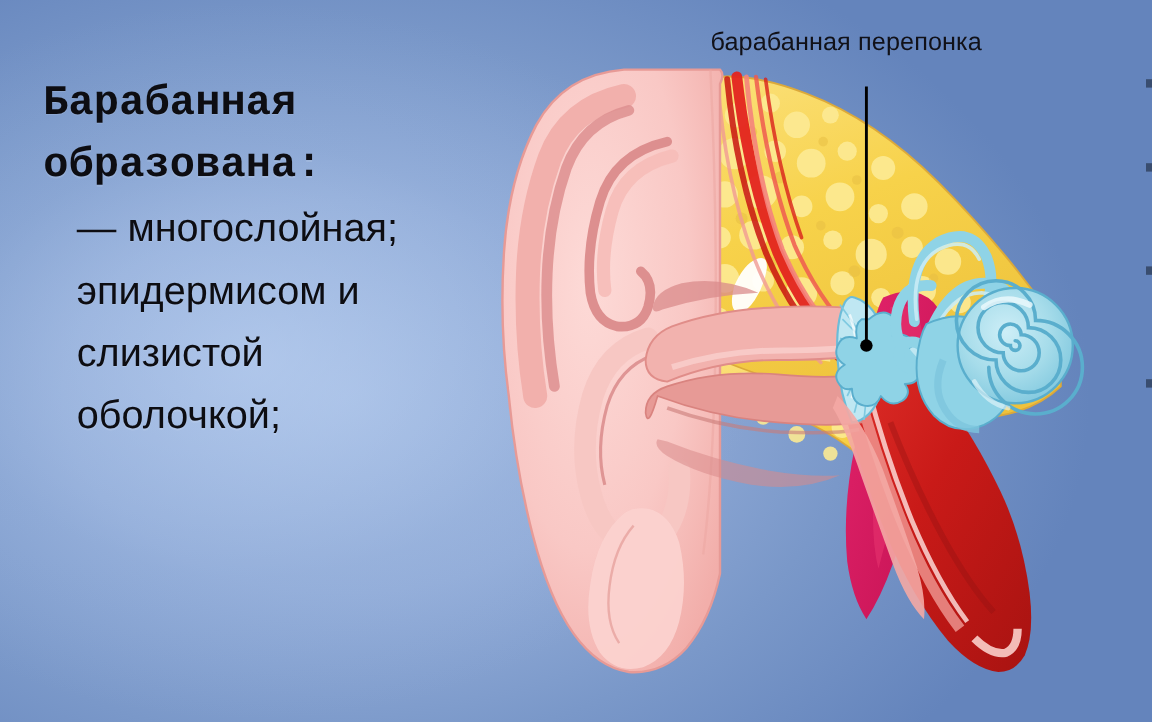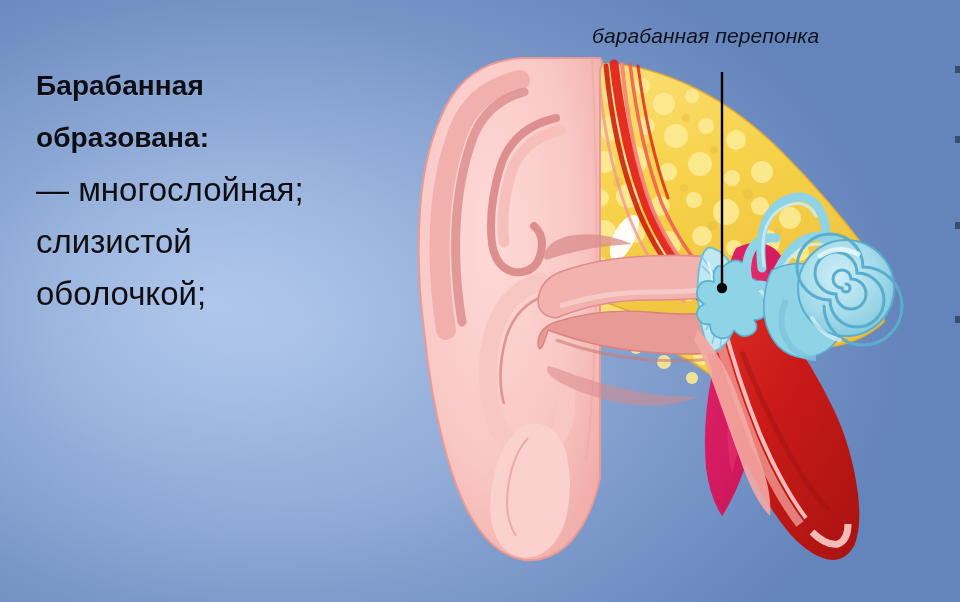--- a/index.html
+++ b/index.html
@@ -23,27 +23,27 @@
 
   
   #textblock{
     position:absolute;left:36px;top:60px;width:380px;z-index:40;
     color:#0d0d12;
   }
   .t-line{
     line-height:52px;white-space:nowrap;
     text-shadow:0 1px 0 rgba(255,255,255,.12);
   }
-  .t-title{font-size:28px;font-weight:bold;letter-spacing:.1px;}
-  .t-item{font-size:33px;font-weight:normal;}
+  .t-title{font-size:35px;font-weight:bold;letter-spacing:.1px;font-family:Liberation Mono, monospace;}
+  .t-item{font-size:33px;font-weight:normal;margin-left:28px;}
 
   
   #callout-label{
     position:absolute;left:592px;top:24px;z-index:45;
-    font-size:21px;color:#111118;white-space:nowrap;letter-spacing:.1px;font-style:italic;
+    font-size:21px;color:#111118;white-space:nowrap;letter-spacing:.1px;
   }
   #pointer-svg{position:absolute;left:0;top:0;width:960px;height:602px;z-index:44;pointer-events:none;}
 
   
   #ear{position:absolute;left:0;top:0;width:960px;height:602px;z-index:20;}
 </style>
 </head>
 <body>
 
 <div id="slide">
@@ -267,20 +267,21 @@
     <line x1="722" y1="72" x2="722" y2="288" stroke="#000000" stroke-width="2.4"></line>
     <circle cx="722" cy="288" r="5.2" fill="#000000"></circle>
   </svg>
 
   <div id="callout-label">барабанная перепонка</div>
 
   <div id="textblock">
     <div class="t-line t-title">Барабанная</div>
     <div class="t-line t-title">образована:</div>
     <div class="t-line t-item">— многослойная;</div>
+    <div class="t-line t-item">эпидермисом и</div>
     <div class="t-line t-item">слизистой</div>
     <div class="t-line t-item">оболочкой;</div>
   </div>
 
   <div class="edge-marks">
     <i style="top:66px"></i>
       <i style="top:136px"></i>
       <i style="top:222px"></i>
       <i style="top:316px"></i>
   </div>

